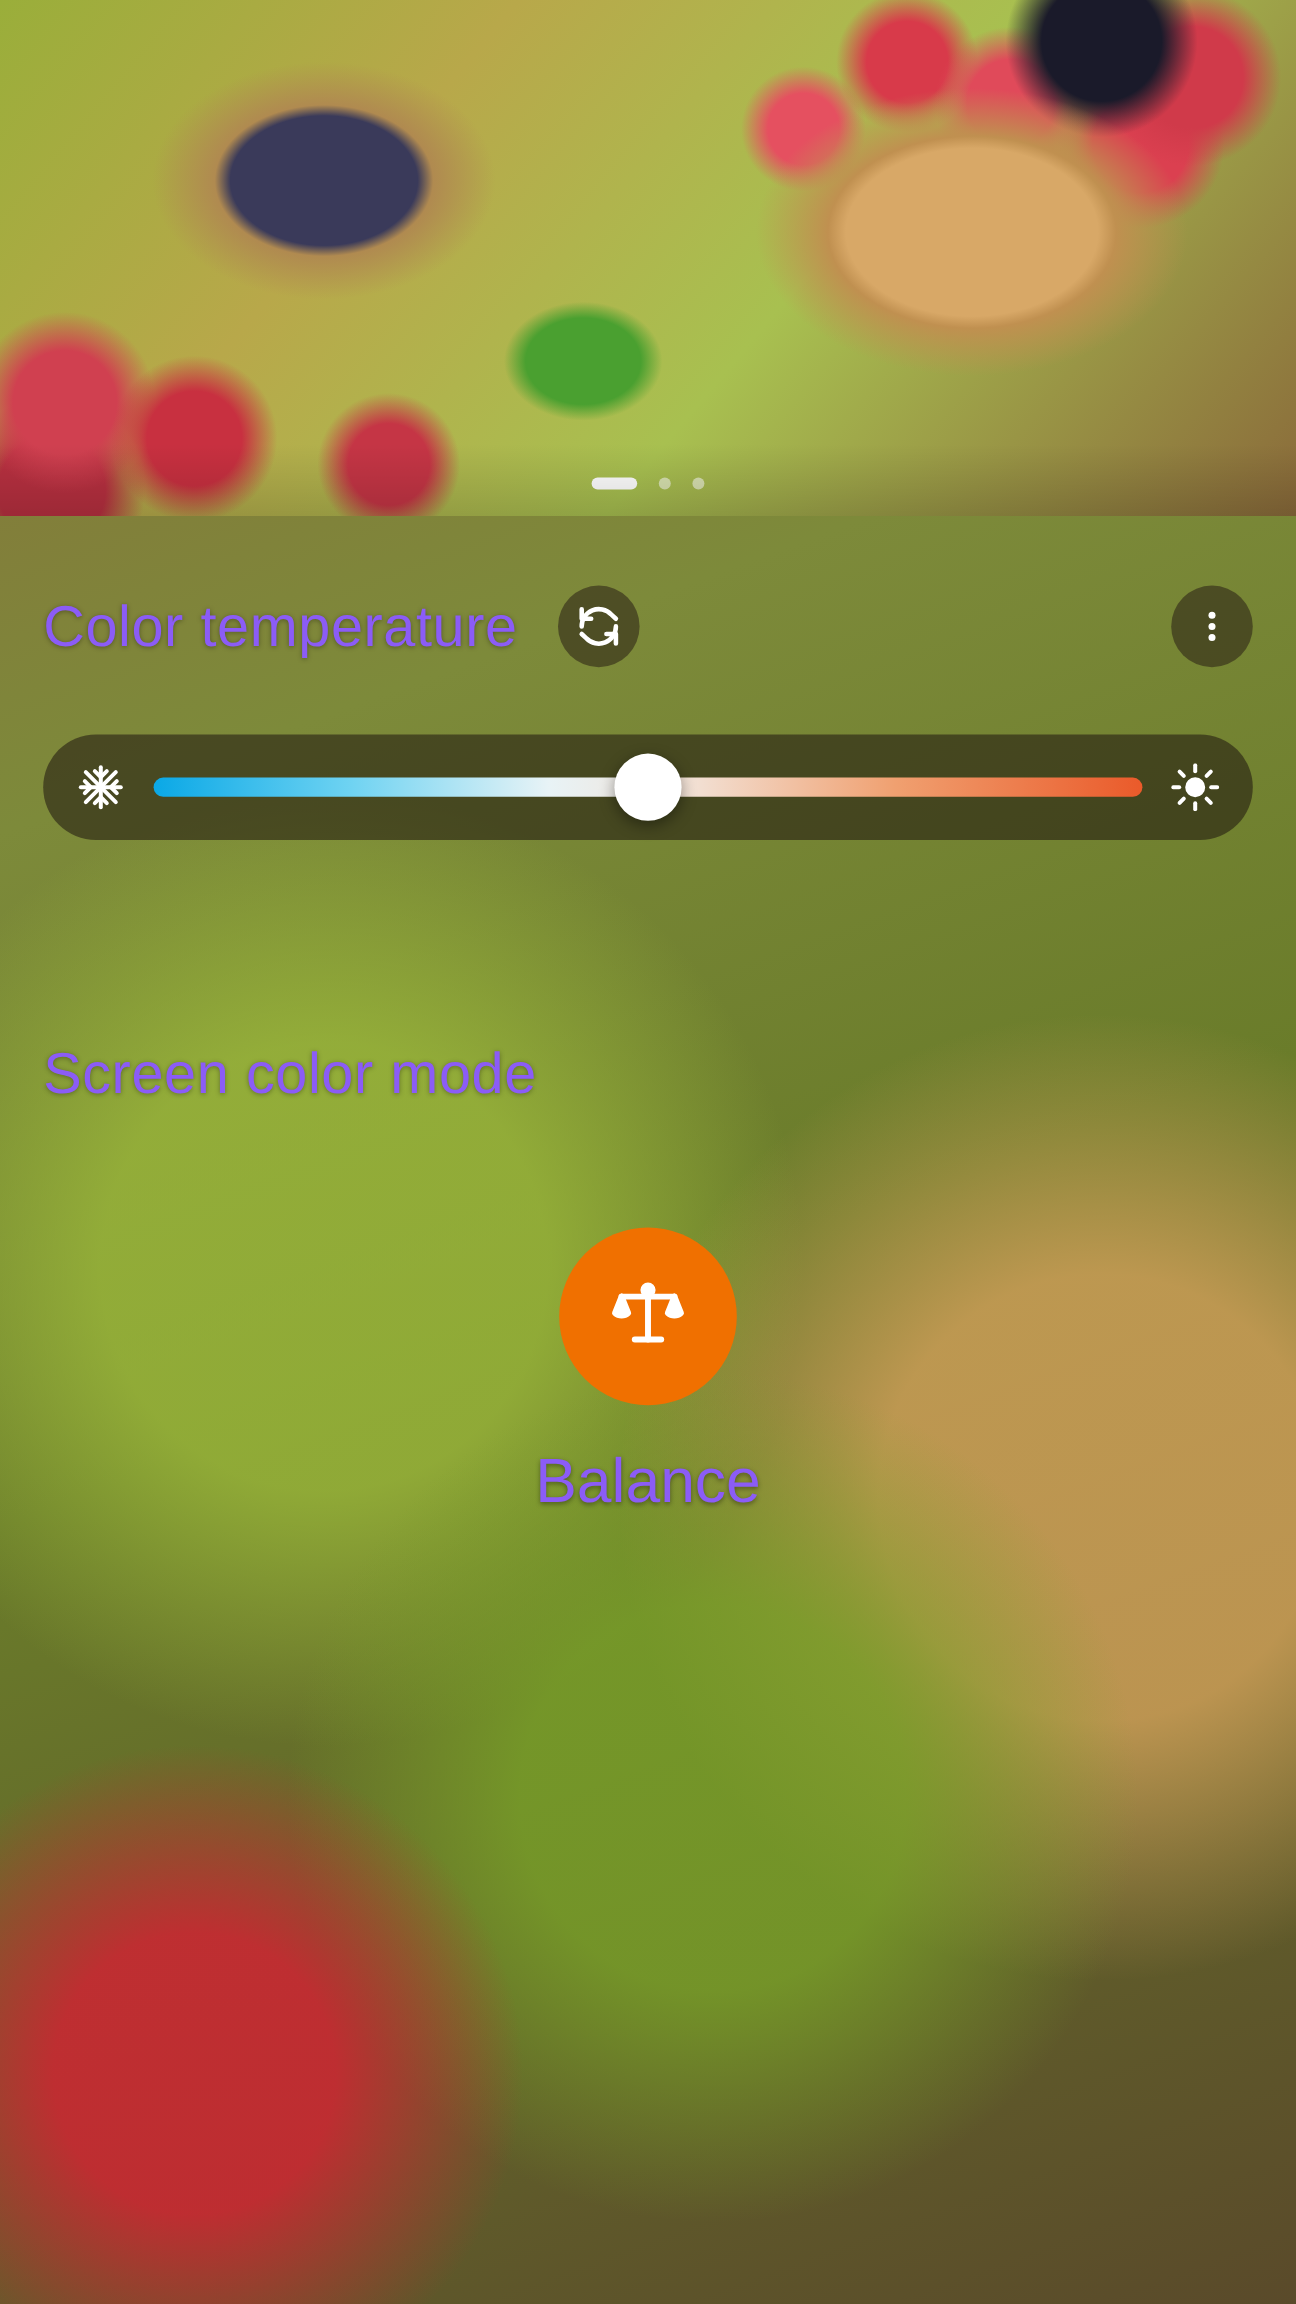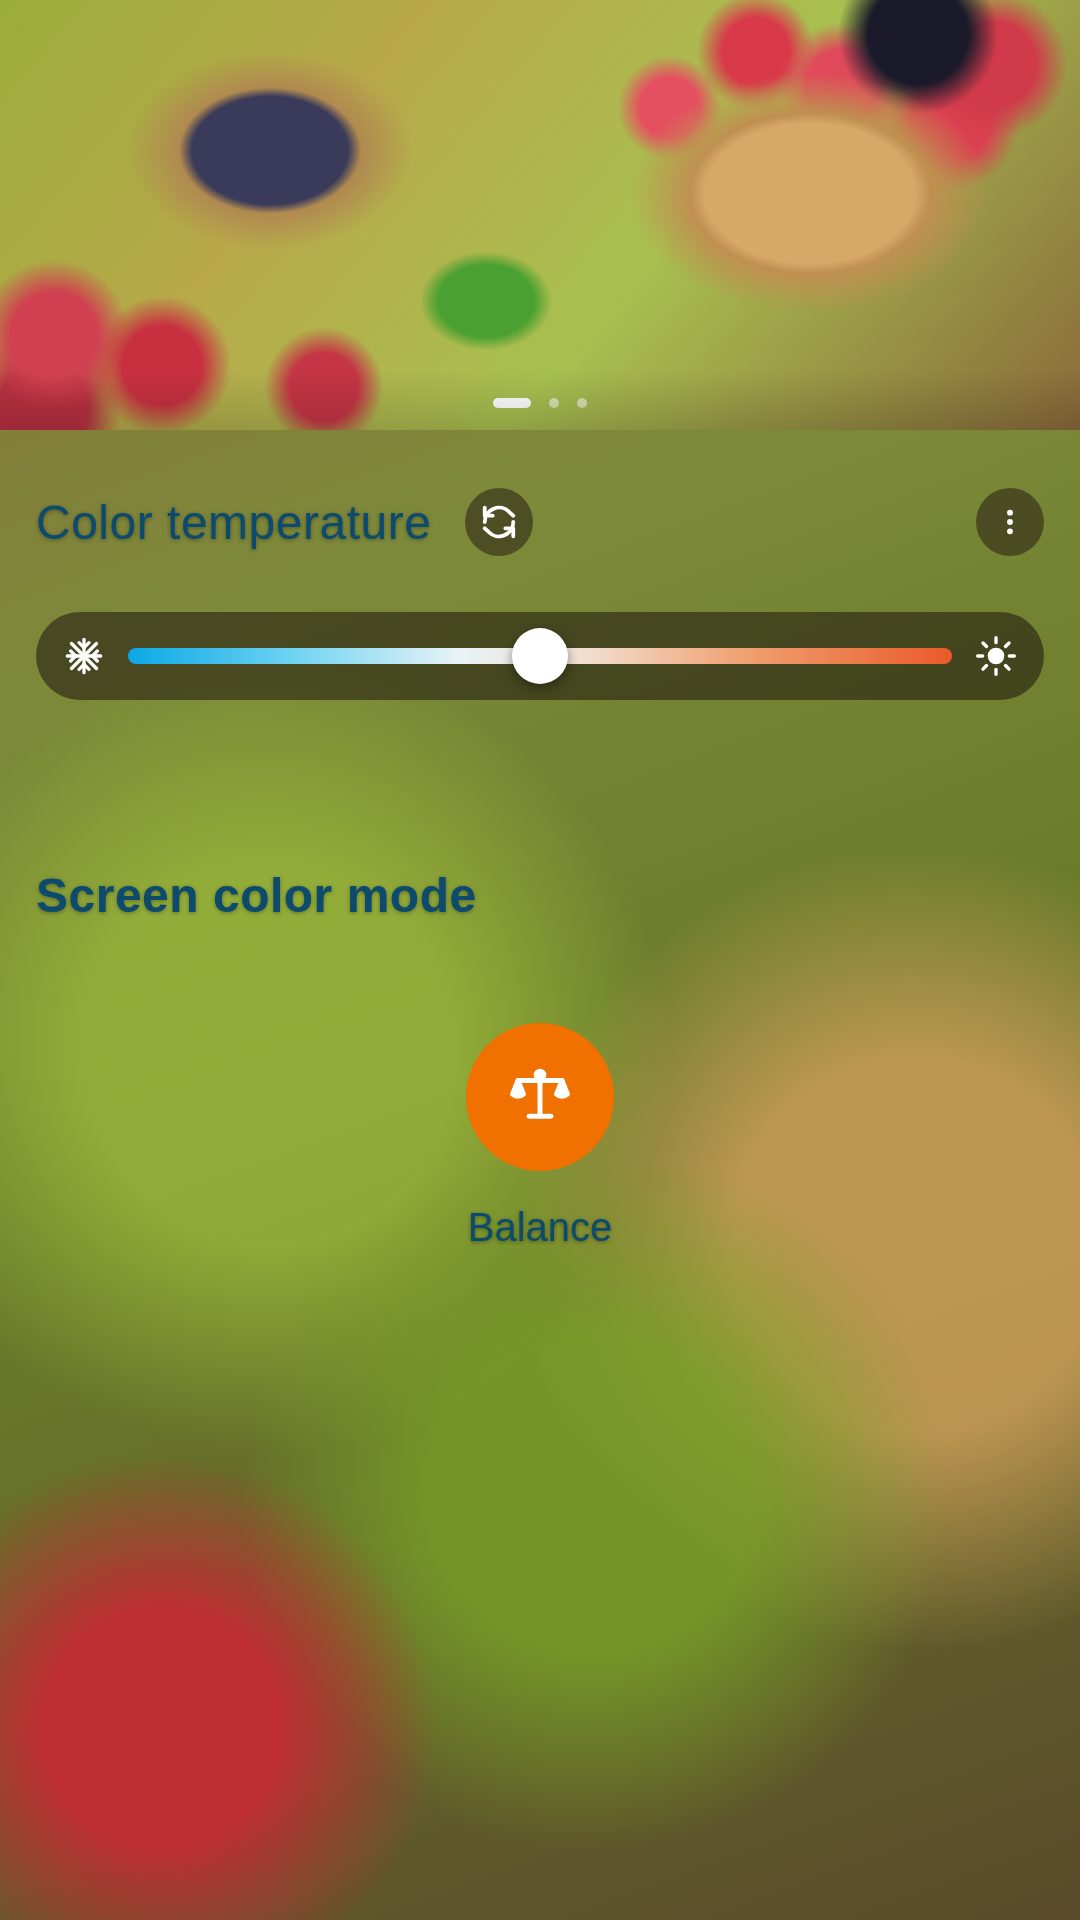--- a/index.html
+++ b/index.html
@@ -56,21 +56,21 @@
   }
   .pager .dot.active {
     width: 38px; height: 10px; border-radius: 5px;
     background: #fff;
   }
 
   
   .panel {
     position: relative;
     padding: 58px 36px 0;
-    color: #0c4a6e;
+    color: #8b5cf6;
   }
   .row-header {
     display: flex;
     align-items: center;
   }
   .section-title {
     font-size: 48px;
     font-weight: 400;
     letter-spacing: 0.5px;
     text-shadow: 0 1px 4px rgba(0,0,0,0.35);
@@ -105,21 +105,21 @@
   .slider-thumb {
     position: absolute;
     top: 50%;
     width: 56px; height: 56px; border-radius: 50%;
     background: #fff;
     transform: translate(-50%, -50%);
     box-shadow: 0 4px 12px rgba(0,0,0,0.4);
   }
 
   
-  .modes-title { margin-top: 168px; font-weight: bold; }
+  .modes-title { margin-top: 168px; }
   .modes {
     margin-top: 100px;
     display: flex;
     justify-content: space-around;
     padding: 0 10px;
   }
   .mode {
     display: flex;
     flex-direction: column;
     align-items: center;
@@ -127,21 +127,21 @@
     width: 280px;
   }
   .mode-circle {
     width: 148px; height: 148px; border-radius: 50%;
     background: rgba(40,35,20,0.55);
     display: flex; align-items: center; justify-content: center;
     color: #fff;
   }
   .mode-circle.active { background: #f07000; }
   .mode-label {
-    font-size: 40px;
+    font-size: 52px;
     font-weight: 400;
     text-shadow: 0 1px 4px rgba(0,0,0,0.4);
   }
   svg { display:block; }
 </style>
 </head>
 <body>
 
 <div class="hero">
   <div class="pager">

